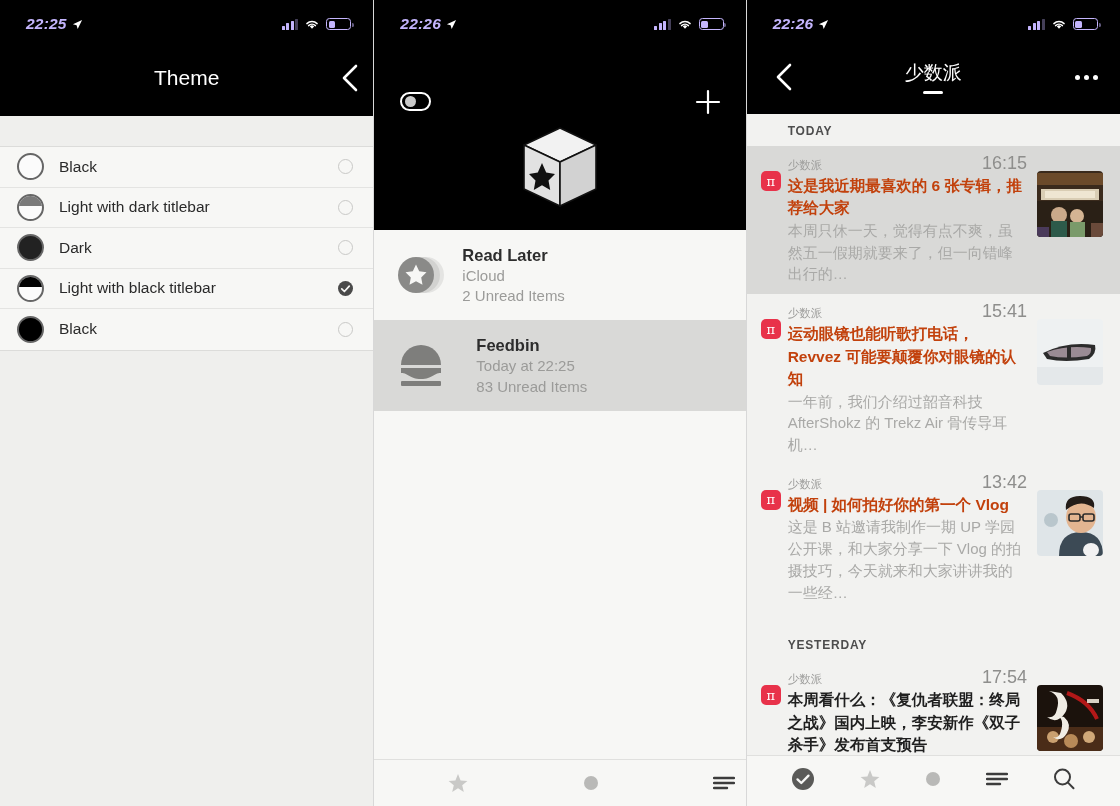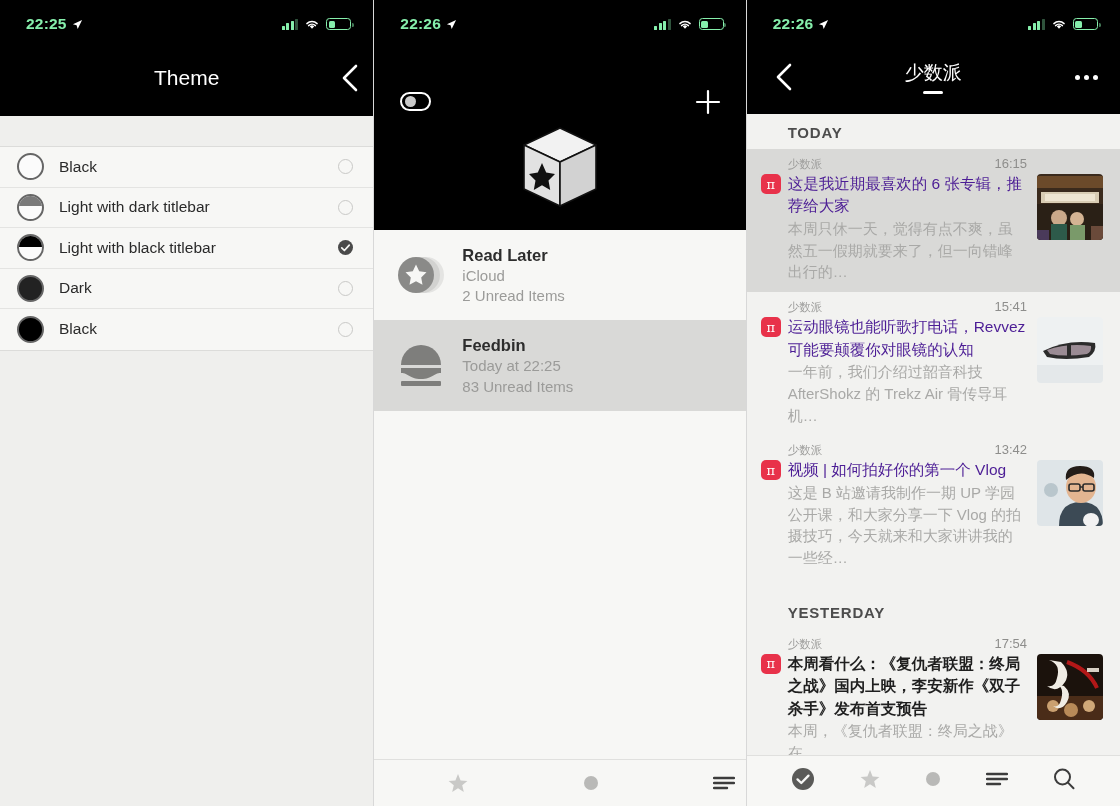--- a/index.html
+++ b/index.html
@@ -11,21 +11,21 @@
   }
   .screens { display: flex; width: 1120px; height: 806px; }
   .panel { width: 373.33px; height: 806px; position: relative; overflow: hidden; }
   .panel.mid { border-left: 1px solid #d8d8d8; border-right: 1px solid #d8d8d8; }
 
   
   .statusbar {
     height: 40px; display: flex; align-items: center;
     justify-content: space-between; padding: 8px 22px 0 26px;
   }
-  .statusbar.dark { background: #000; color: #86efac; }
+  .statusbar.dark { background: #000; color: #c4b5fd; font-style: italic; }
   .sb-time { font-size: 15.5px; font-weight: bold; letter-spacing: .2px; display:flex; align-items:center; gap:5px;}
   .loc-arrow { display:inline-block; width:11px; height:11px; }
   .sb-right { display: flex; align-items: center; gap: 6px; }
   .bars { display: flex; align-items: flex-end; gap: 1.5px; height: 11px; }
   .bars i { width: 3px; background: currentColor; border-radius: .5px; display:block; }
   .bars i:nth-child(1){ height: 4px; }
   .bars i:nth-child(2){ height: 6.5px; }
   .bars i:nth-child(3){ height: 9px; }
   .bars i:nth-child(4){ height: 11px; opacity: .35; }
   .wifi { width: 16px; height: 12px; }
@@ -52,48 +52,48 @@
   .radio.on svg { width:15px; height:15px; }
 
   
   .acct-head { background:#000; height:190px; position:relative; }
   .toggle-ic { position:absolute; left:26px; top:52px; width:31px; height:19px; border:2px solid #fff; border-radius:10px; display:flex; align-items:center; }
   .toggle-ic i { width:11px; height:11px; border-radius:50%; background:#c9c9c9; margin-left:3px; display:block; }
   .plus-ic { position:absolute; right:24px; top:48px; width:28px; height:28px; }
   .cube-wrap { position:absolute; left:0; right:0; top:86px; display:flex; justify-content:center; }
   .acct-body { background:#f7f7f5; height:529px; }
   .acct-row { display:flex; align-items:center; padding:14px 0 14px 22px; min-height:78px; }
-  .acct-row.sel { background:#d9d9d7; }
+  .acct-row.sel { background:#d9d9d7;gap:14px; }
   .acct-ic { width:50px; height:48px; flex:none; margin-right:16px; }
   .acct-txt { line-height:1.34; }
   .acct-name { font-size:16.5px; font-weight:bold; color:#2d2d2d; }
   .acct-sub { font-size:15px; color:#9b9b99; }
   .bar-toolbar { background:#f7f7f5; border-top:1px solid #e0e0de; height:47px; display:flex; align-items:center; }
   .home-ind { height:40px; background:#f7f7f5; display:flex; align-items:flex-start; justify-content:center; padding-top:20px; }
 
   
   .nav-feed { background:#000; color:#fff; height:74px; display:flex; align-items:center; position:relative; }
   .feed-title { position:absolute; left:0; right:0; text-align:center; font-size:19px; font-weight:500; }
   .feed-title .ul { width:20px; height:3px; background:#fff; margin:5px auto 0; border-radius:2px; }
   .dots { position:absolute; right:22px; display:flex; gap:4px; }
   .dots i { width:5px; height:5px; border-radius:50%; background:#fff; display:block; }
   .feed-body { background:#f2f2f0; height:641px; overflow:hidden; position:relative; }
-  .sec-head { font-size:15px; font-weight:bold; letter-spacing:.8px; color:#4d4d4d; padding:10px 10px 8px 41px; }
+  .sec-head { font-size:12px; font-weight:bold; letter-spacing:.8px; color:#4d4d4d; padding:10px 10px 8px 41px; }
   .art { display:flex; padding:7px 17px 9px 14px; position:relative; }
   .art.sel { background:#d9d9d7; }
   .art-ic { width:20px; height:20px; border-radius:5px; background:#e8324a; color:#fff; font-size:13px;
             display:flex; align-items:center; justify-content:center; flex:none; margin:18px 7px 0 0;
             box-shadow:0 0 0 2.5px #f2f2f0; font-family:"DejaVu Serif", serif; }
   .art.sel .art-ic { box-shadow:0 0 0 2.5px #d9d9d7; }
   .art-main { flex:1; min-width:0; }
   .art-top { display:flex; justify-content:space-between; align-items:baseline; }
   .art-feed { font-size:11.5px; color:#9d9d9b; }
-  .art-time { font-size:13px; color:#8e8e8c; }
+  .art-time { font-size:18px; color:#8e8e8c; }
   .art-title { font-size:15.5px; font-weight:bold; color:#1f1f1f; line-height:1.45; margin-top:1px; }
-  .art-title.read { font-weight:normal; color:#4c1d95; }
+  .art-title.read { font-weight:bold; color:#c2410c; }
   .art-snip { font-size:15px; color:#a9a9a7; line-height:1.45; }
   .art-thumb { width:66px; height:66px; border-radius:4px; flex:none; margin:18px 0 0 10px; overflow:hidden; }
   .art-thumb svg { display:block; }
   .toolbar-r { background:#f7f7f5; border-top:1px solid #e0e0de; height:47px; display:flex; align-items:center; justify-content:space-around; padding:0 22px; }
   .tb-item { display:flex; align-items:center; justify-content:center; }
   .mid-tools { display:flex; align-items:center; justify-content:center; gap:114px; width:100%; padding-left:62px; }
 </style>
 </head>
 <body>
 
@@ -142,39 +142,39 @@
           <span class="swatch" style="background:#fbfbfb;"></span>
           <span class="theme-label">Black</span>
           <span class="radio"></span>
         </div>
 
         <div class="theme-row">
           <span class="swatch" style="background:#fbfbfb;">
             <span class="top" style="background:#7a7a7a;"></span>
           </span>
           <span class="theme-label">Light with dark titlebar</span>
+          <span class="radio"></span>
+        </div>
+
+        <div class="theme-row">
+          <span class="swatch" style="background:#222;"></span>
+          <span class="theme-label">Dark</span>
           <span class="radio"></span>
         </div>
 
         <div class="theme-row">
           <span class="swatch" style="background:#fbfbfb;">
             <span class="top" style="background:#000;"></span>
           </span>
           <span class="theme-label">Light with black titlebar</span>
           <span class="radio on">
             <svg viewBox="0 0 16 16">
               <polyline points="4,8.4 6.8,11.2 12,5.4" fill="none" stroke="#f7f7f5" stroke-width="1.8" stroke-linecap="round" stroke-linejoin="round"></polyline>
             </svg>
           </span>
-        </div>
-
-        <div class="theme-row">
-          <span class="swatch" style="background:#222;"></span>
-          <span class="theme-label">Dark</span>
-          <span class="radio"></span>
         </div>
 
         <div class="theme-row">
           <span class="swatch" style="background:#000;"></span>
           <span class="theme-label">Black</span>
           <span class="radio"></span>
         </div>
 
       </div>
     </div>

